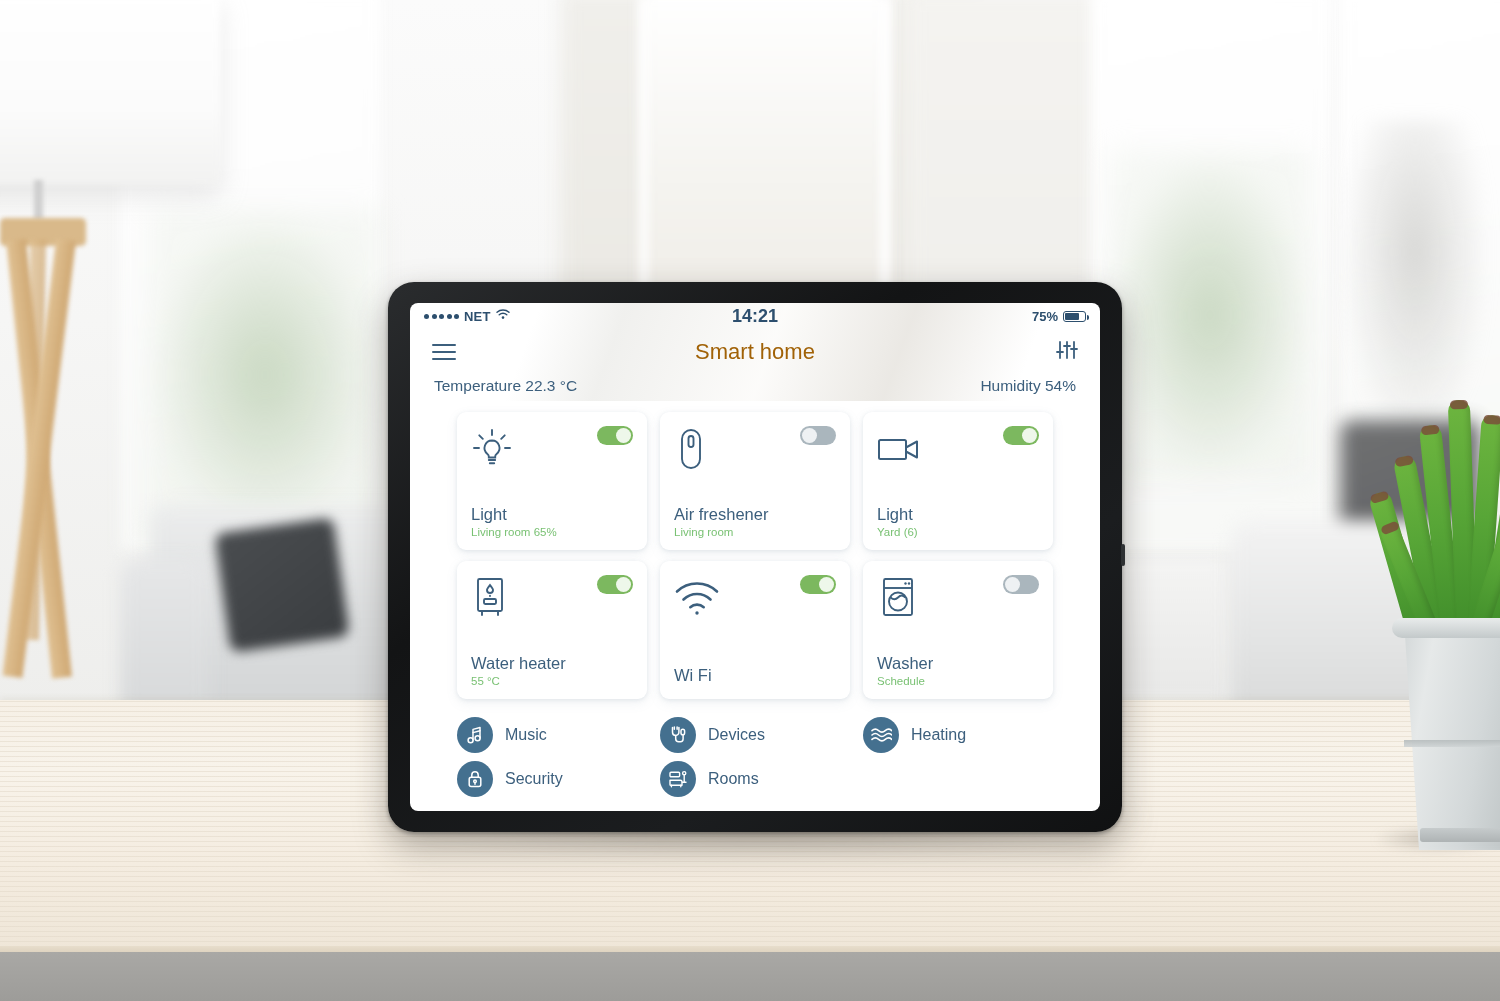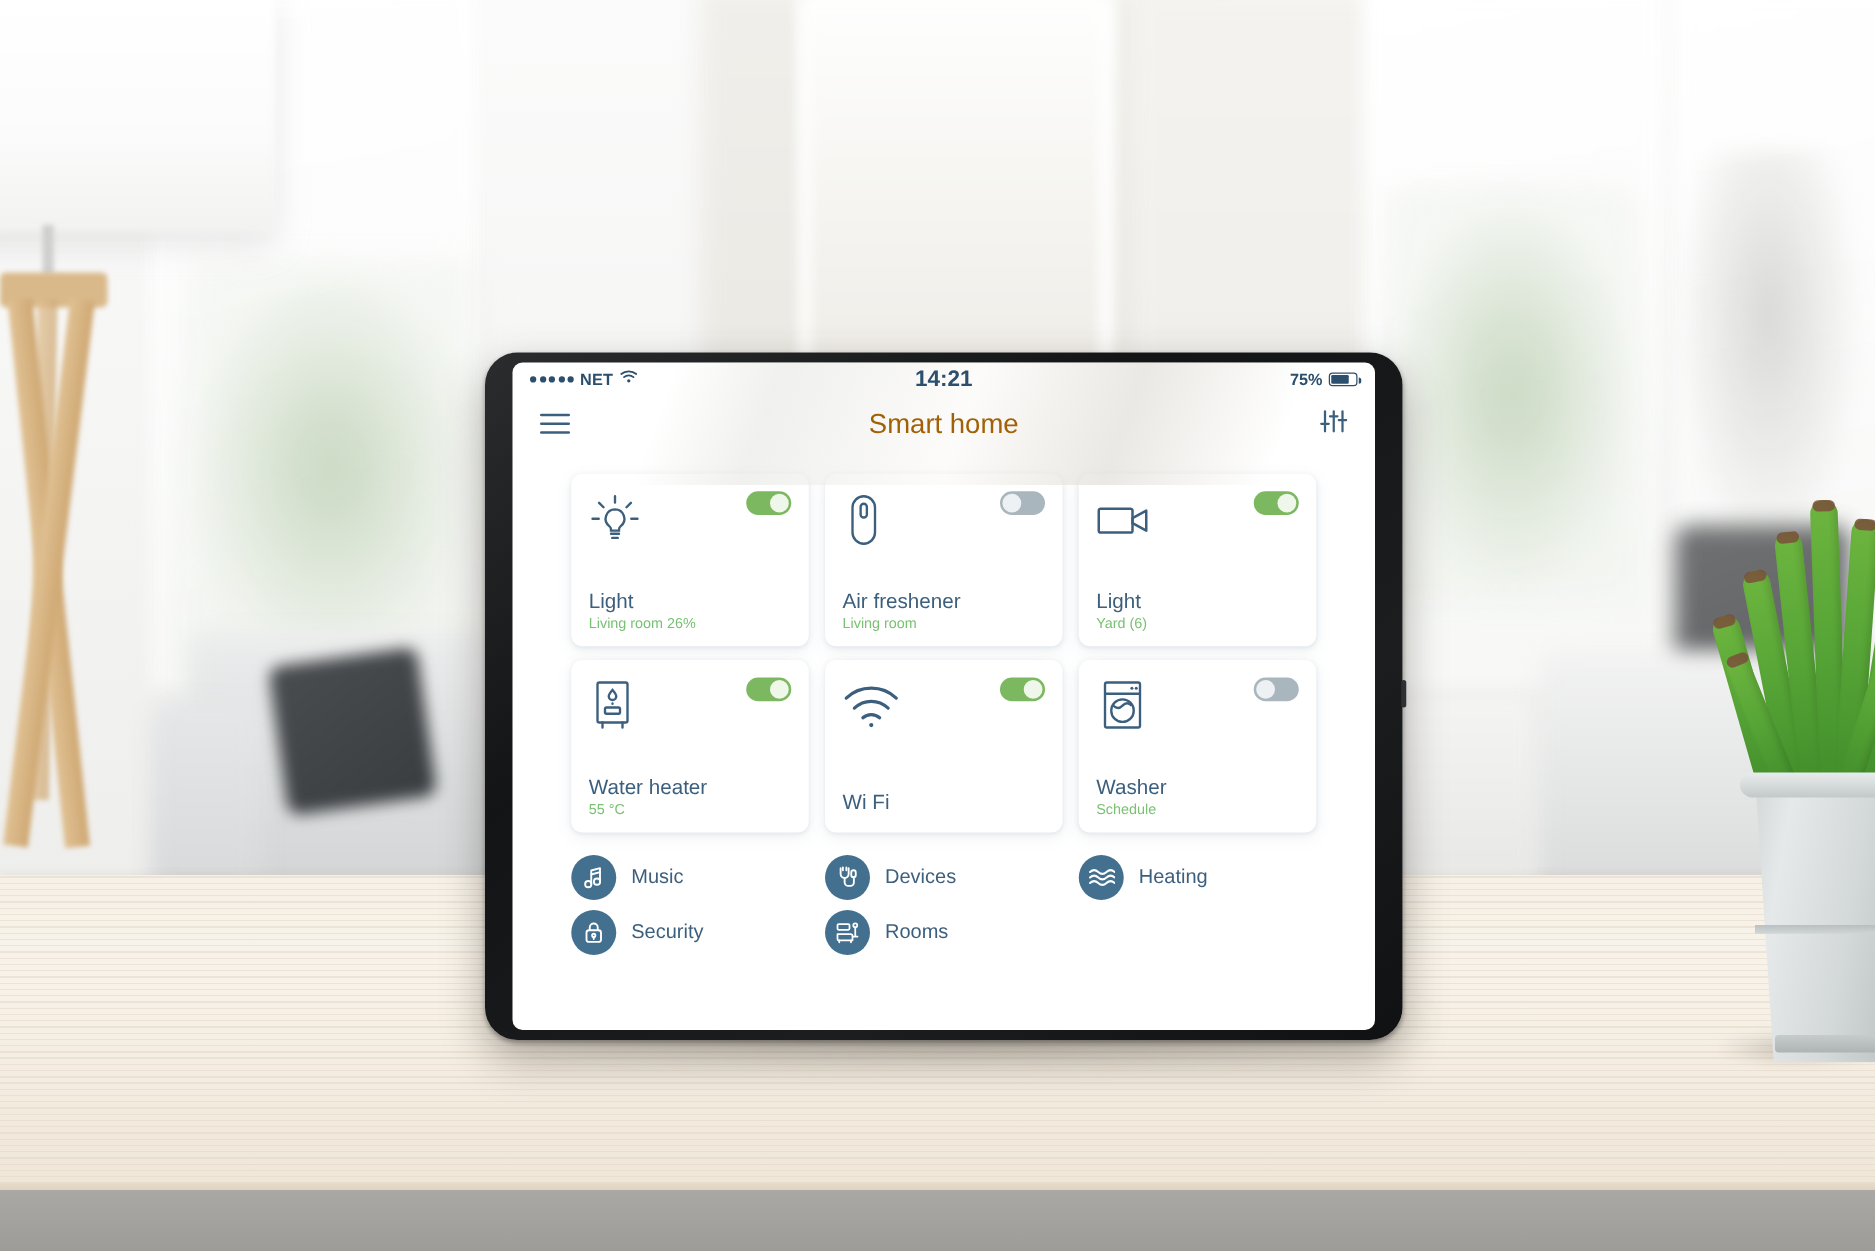--- a/index.html
+++ b/index.html
@@ -184,21 +184,21 @@
     background: radial-gradient(ellipse, rgba(130,122,110,.45), rgba(130,122,110,0) 70%);
     filter: blur(5px);
   }
 
   
   .tablet {
     position: absolute; left: 388px; top: 282px; width: 734px; height: 550px;
     background: linear-gradient(145deg,#2a2c2e 0%, #131415 35%, #1b1d1f 70%, #101112 100%);
     border-radius: 26px;
     box-shadow: 0 14px 34px rgba(60,55,48,.40), 0 2px 4px rgba(0,0,0,.35);
-    padding: 8px 22px;
+    padding: 21px 22px;
   }
   .tablet-btn {
     position: absolute; right: -3px; top: 262px; width: 4px; height: 22px;
     background: #2e3133; border-radius: 2px;
   }
   .screen {
     width: 100%; height: 100%; background: #ffffff;
     border-radius: 8px; overflow: hidden; position: relative;
   }
   
@@ -386,39 +386,43 @@
       </div>
       <div class="apptitle">Smart home</div>
       <div class="eq">
         <svg width="22" height="20" viewBox="0 0 22 20" fill="none">
           <path d="M4 2v16M11 2v16M18 2v16" stroke="#3c5f7d" stroke-width="1.8" stroke-linecap="round"></path>
           <path d="M1 12h6M8 6h6M15 9h6" stroke="#3c5f7d" stroke-width="1.8" stroke-linecap="round"></path>
         </svg>
       </div>
     </div>
 
+    <div class="env">
+      <span>Temperature 22.3 °C</span>
+      <span>Humidity 54%</span>
+    </div>
 
     <div class="cards">
 
       <div class="card">
         <div class="card-top">
           <span class="card-icon">
             <svg width="42" height="44" viewBox="0 0 42 44" fill="none" stroke="#3c5f7d" stroke-width="1.9" stroke-linecap="round">
               <path d="M21 13.5a7.5 7.5 0 0 0-4.6 13.4c.9.7 1.4 1.6 1.4 2.6v1h6.4v-1c0-1 .5-1.9 1.4-2.6A7.5 7.5 0 0 0 21 13.5z"></path>
               <path d="M17.8 33h6.4M18.8 36.3h4.4"></path>
               <path d="M21 3v5M33.7 8.3l-3.5 3.5M39 21h-5M8 21H3M11.8 11.8 8.3 8.3"></path>
             </svg>
           </span>
           <span class="toggle on">
               <span class="knob"></span>
             </span>
         </div>
         <div class="card-body">
           <div class="card-title">Light</div>
-          <div class="card-sub">Living room 26%</div>
+          <div class="card-sub">Living room 65%</div>
         </div>
       </div>
 
       <div class="card">
         <div class="card-top">
           <span class="card-icon">
             <svg width="34" height="46" viewBox="0 0 34 46" fill="none" stroke="#3c5f7d" stroke-width="1.9">
               <rect x="8" y="4" width="18" height="38" rx="9"></rect>
               <rect x="14.5" y="10" width="5" height="11" rx="2.5"></rect>
             </svg>

